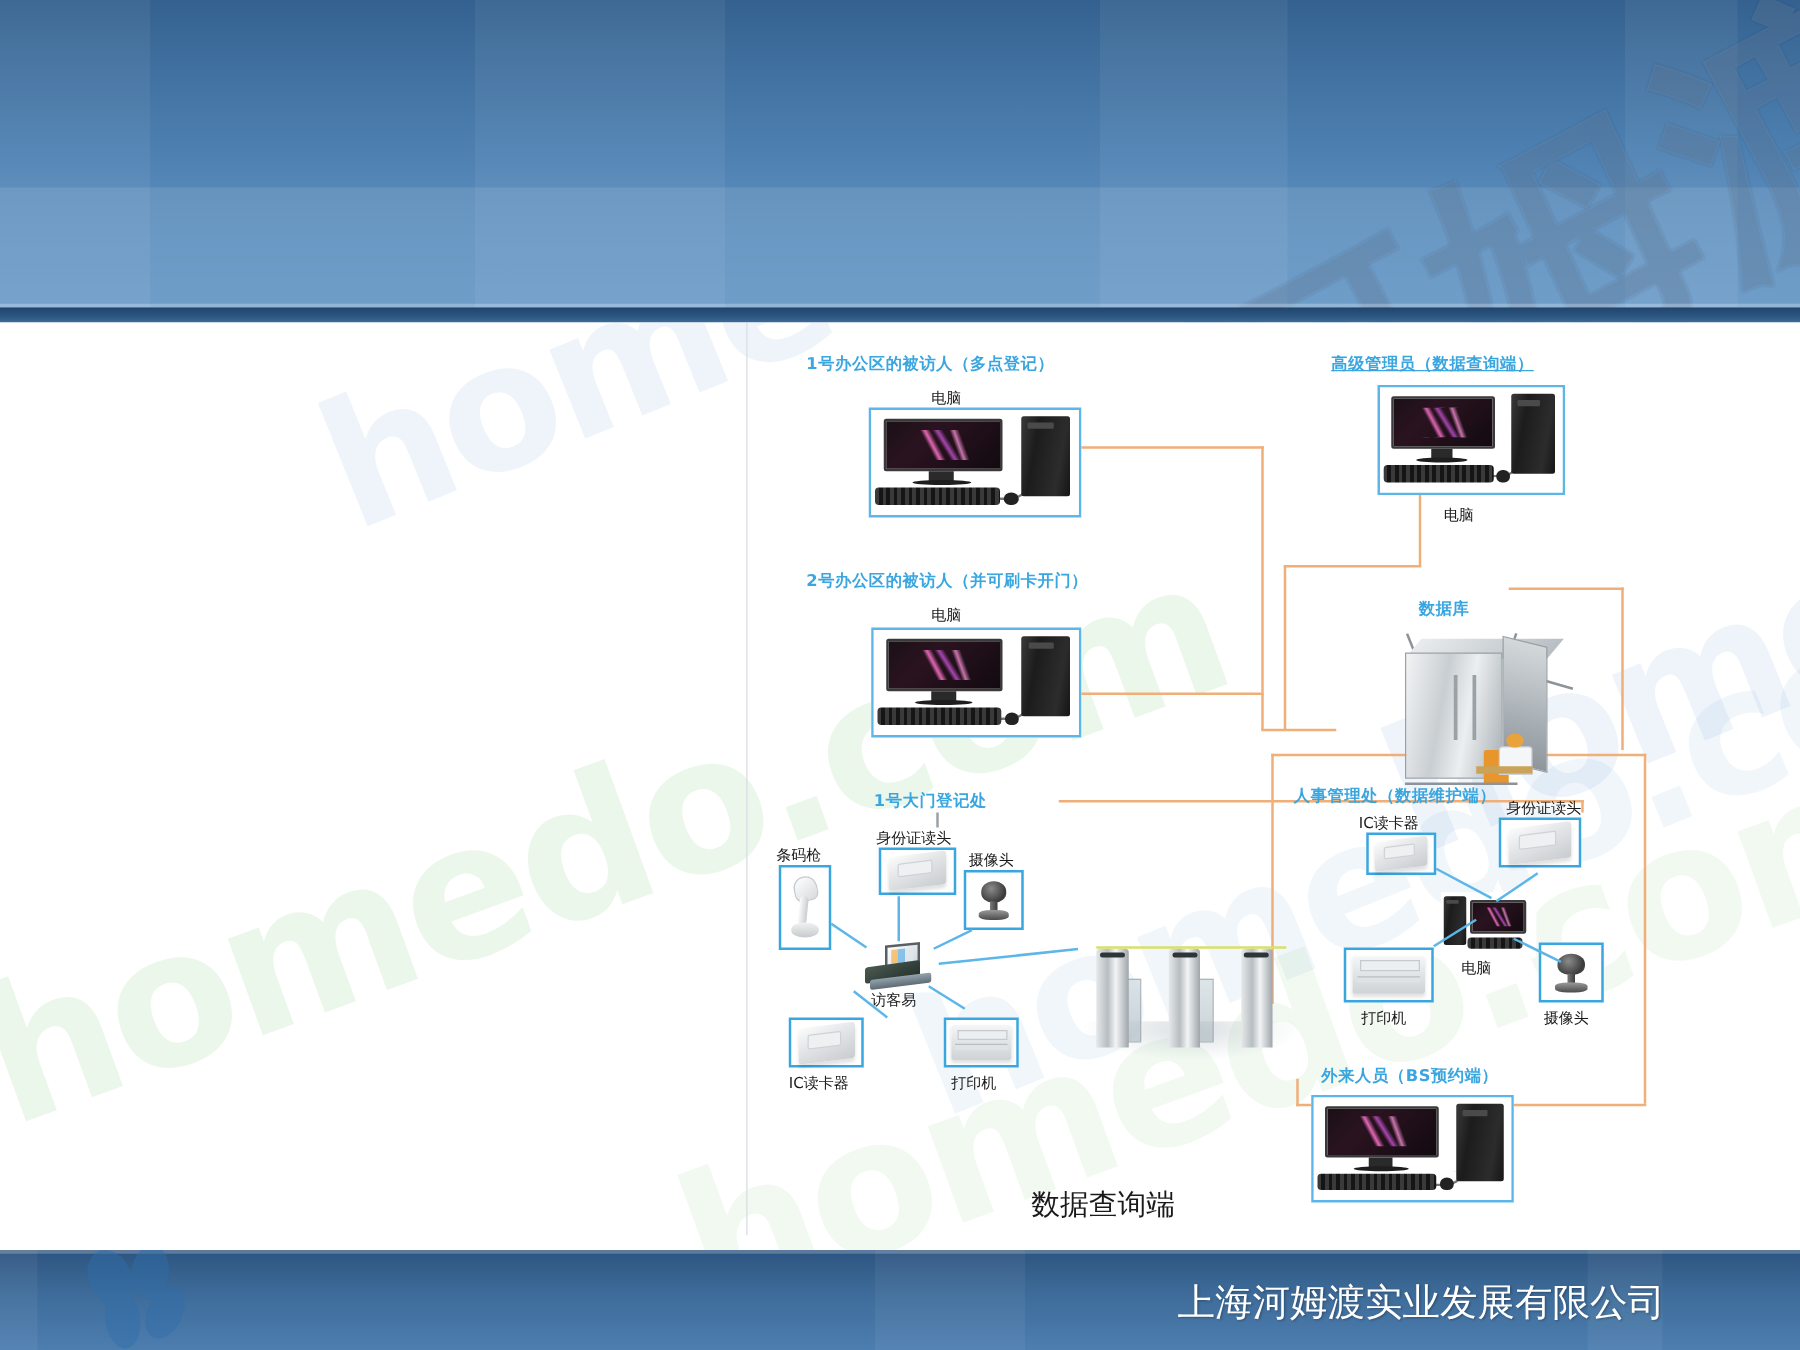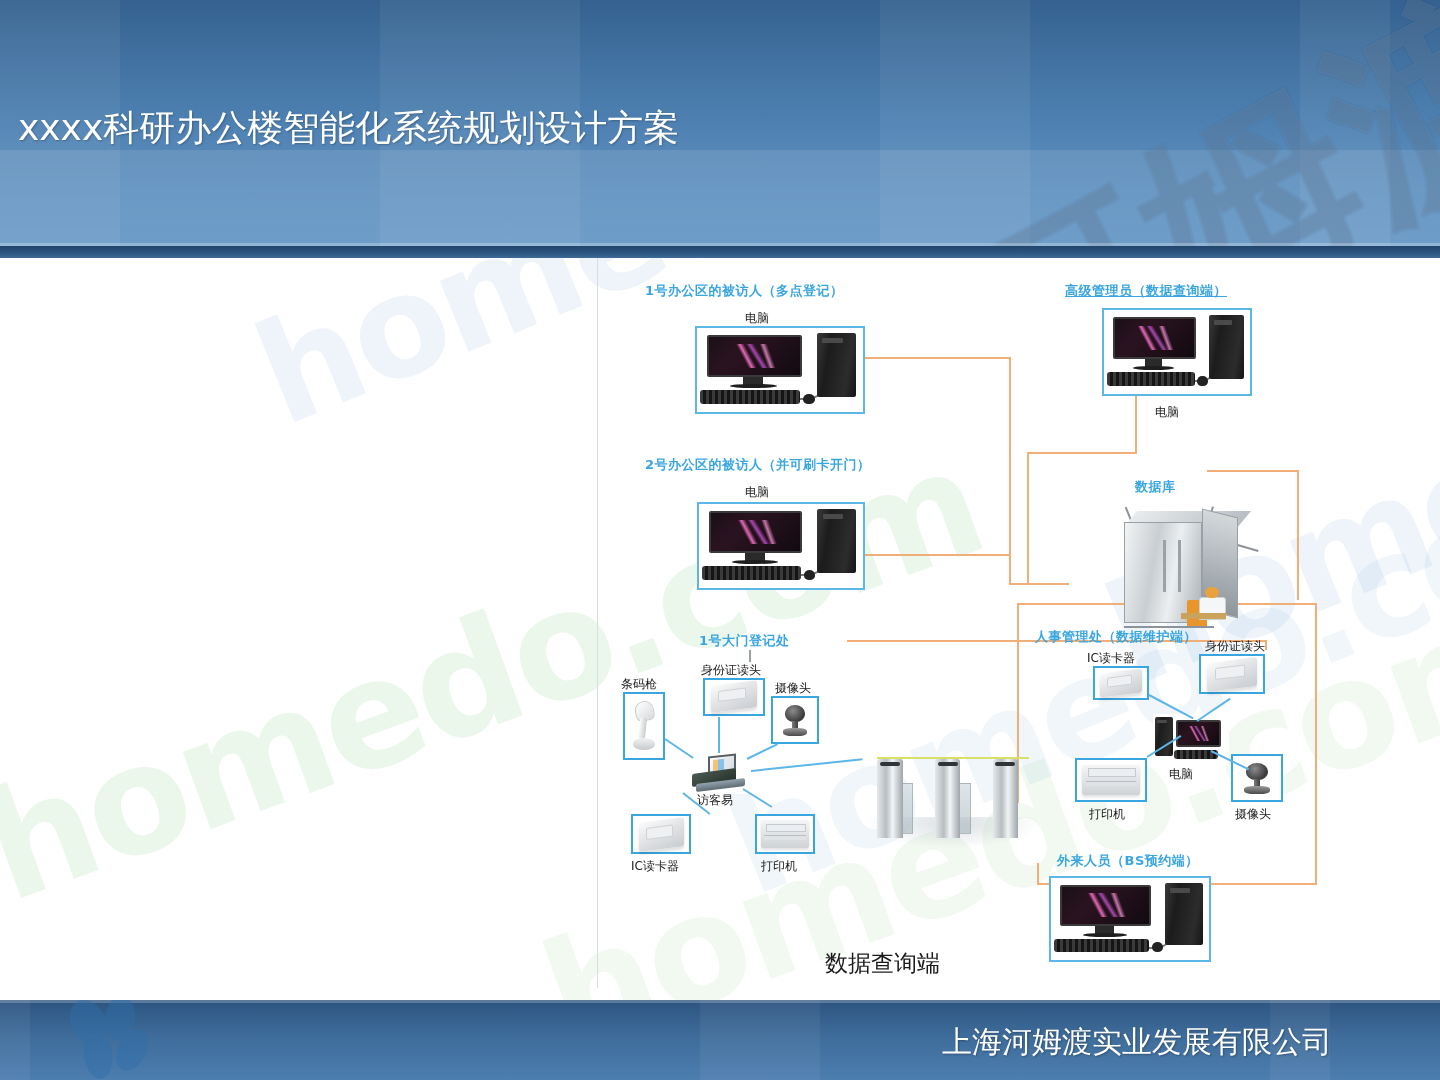--- a/index.html
+++ b/index.html
@@ -348,21 +348,20 @@
 <body>
 
 <div class="header">
   <div class="band hb1"></div>
   <div class="band hb2"></div>
   <div class="band hb3"></div>
   <div class="band hb4"></div>
   <div class="band hb5"></div>
   <div class="sheen"></div>
   <div class="hdr-wm">河姆渡</div>
-  <div class="title">xxxx科研办公楼智能化系统规划设计方案</div>
   <div class="bottomline2"></div>
   <div class="bottomline"></div>
 </div>
 
 <div class="stage">
 
   <div class="wm-blue wm-c">homedo.com</div>
   <div class="wm-blue wm-d">homedo.com</div>
   <div class="wm-green wm-a">homedo.com</div>
   <div class="wm-blue wm-e">homedo.com</div>

